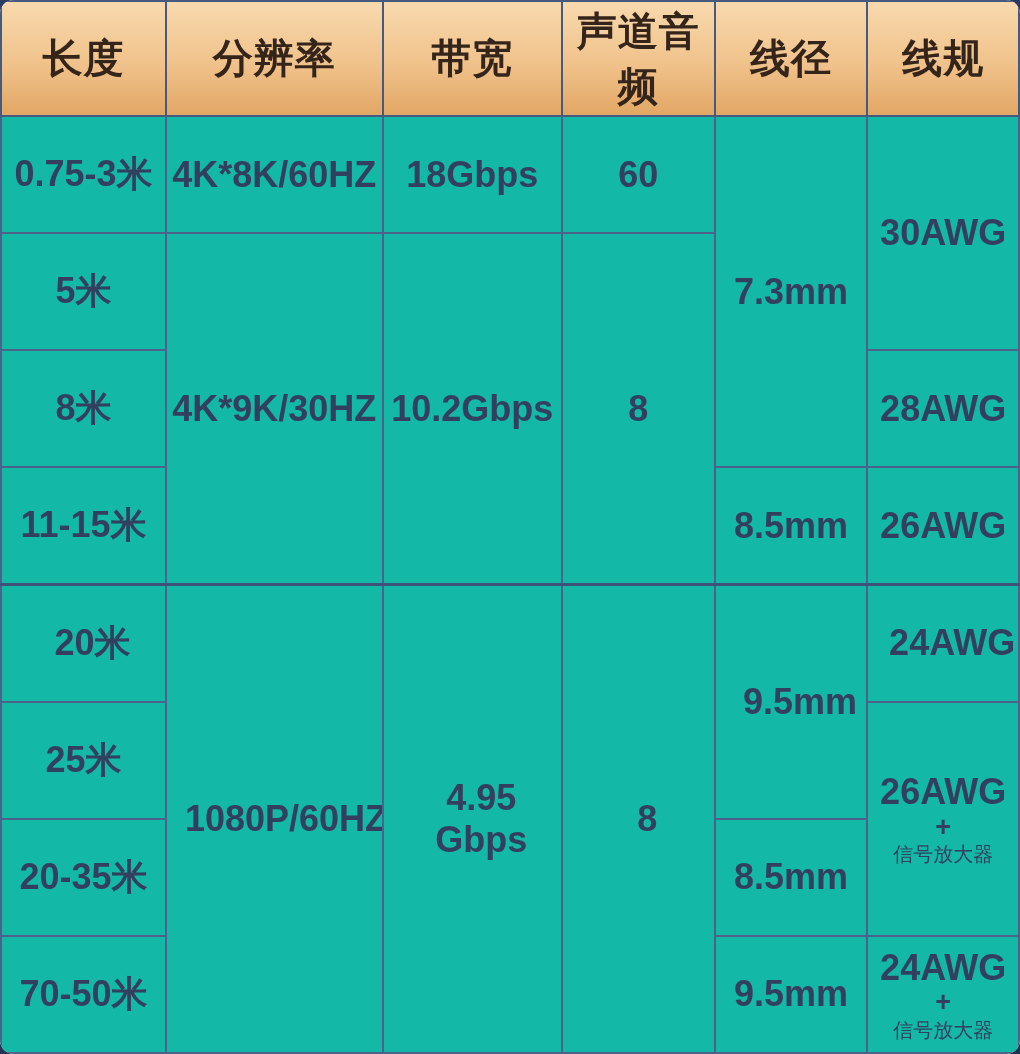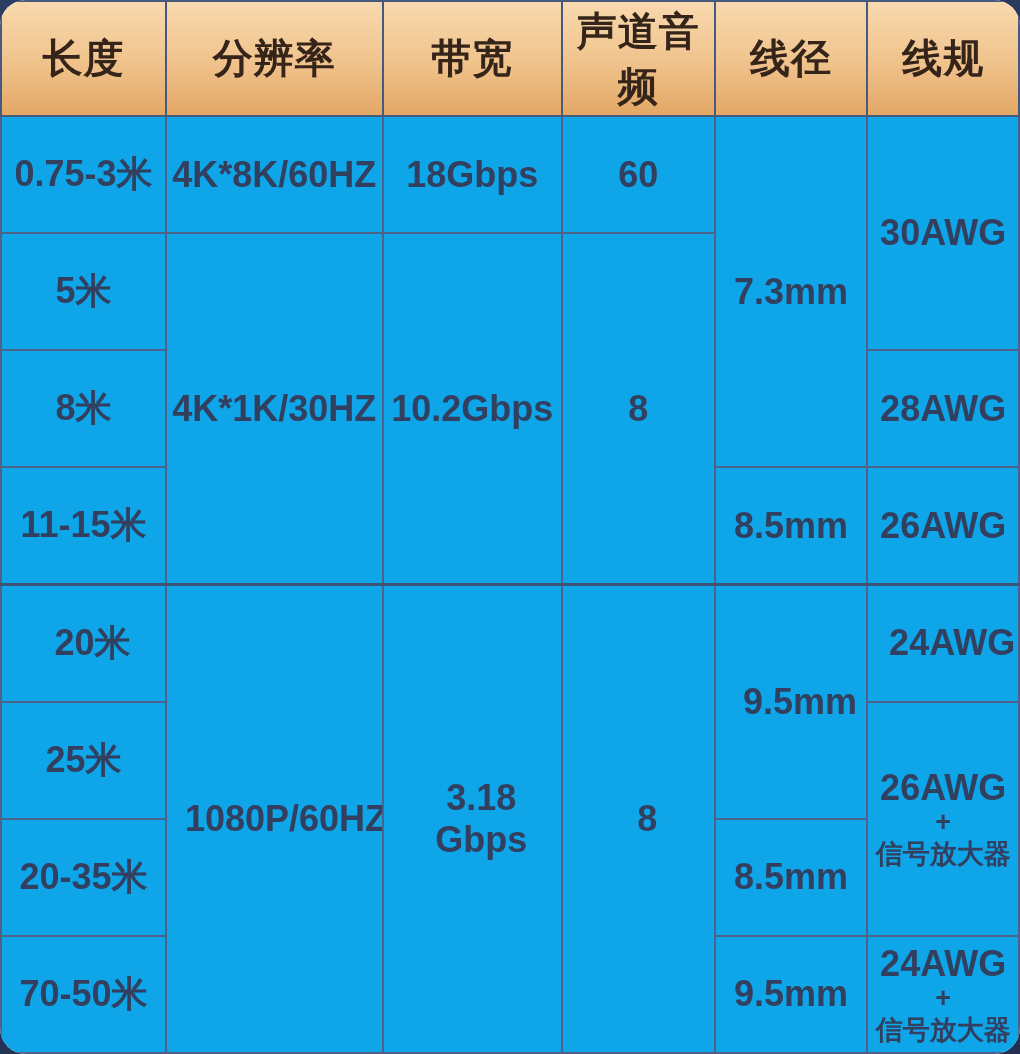--- a/index.html
+++ b/index.html
@@ -11,21 +11,21 @@
   .stage {
     position: relative;
     width: 1020px;
     height: 1054px;
     background: linear-gradient(160deg, #2c3d63 0%, #233150 100%);
     overflow: hidden;
   }
   .table-wrap {
     position: absolute;
     inset: 0;
-    border-radius: 26px;
+    border-radius: 14px;
     overflow: hidden;
     background: #f8f9fb;
   }
   table.spec {
     width: 100%;
     height: 100%;
     border-collapse: collapse;
     table-layout: fixed;
   }
   table.spec th, table.spec td {
@@ -41,31 +41,31 @@
     background: linear-gradient(180deg, #f8d9ae 0%, #f0c28b 55%, #e2a765 100%);
     color: #35241a;
     font-size: 40px;
     font-weight: 700;
     letter-spacing: 1px;
     border-color: #46597e;
   }
   
   table.spec tbody tr { height: 117px; }
   table.spec td {
-    background: #0ea5e9;
+    background: #14b8a6;
     color: #333f5e;
     font-size: 36px;
     font-weight: 700;
   }
   
   tr.section-start td { border-top: 3px solid #3f5378; padding-left: 18px; }
   
   .awg-main { display: block; font-size: 36px; font-weight: 700; line-height: 1.15; }
   .awg-plus { display: block; font-size: 27px; font-weight: 700; line-height: 1.1; }
-  .awg-sub  { display: block; font-size: 27px; font-weight: 700; line-height: 1.2; }
+  .awg-sub  { display: block; font-size: 20px; font-weight: 400; line-height: 1.2; }
 </style>
 </head>
 <body>
 
 <div class="stage">
   <div class="table-wrap">
     <table class="spec">
       <colgroup>
         <col style="width:16.2%">
         <col style="width:21.3%">
@@ -88,37 +88,37 @@
         <tr>
           <td>0.75-3米</td>
           <td>4K*8K/60HZ</td>
           <td>18Gbps</td>
           <td>60</td>
           <td rowspan="3">7.3mm</td>
           <td rowspan="2">30AWG</td>
         </tr>
         <tr>
           <td>5米</td>
-          <td rowspan="3">4K*1K/30HZ</td>
+          <td rowspan="3">4K*9K/30HZ</td>
           <td rowspan="3">10.2Gbps</td>
           <td rowspan="3">8</td>
         </tr>
         <tr>
           <td>8米</td>
           <td>28AWG</td>
         </tr>
         <tr>
           <td>11-15米</td>
           <td>8.5mm</td>
           <td>26AWG</td>
         </tr>
         <tr class="section-start">
           <td>20米</td>
           <td rowspan="4">1080P/60HZ</td>
-          <td rowspan="4">3.18 Gbps</td>
+          <td rowspan="4">4.95 Gbps</td>
           <td rowspan="4">8</td>
           <td rowspan="2">9.5mm</td>
           <td>24AWG</td>
         </tr>
         <tr>
           <td>25米</td>
           <td rowspan="2">
             <span class="awg-main">26AWG</span>
             <span class="awg-plus">+</span>
             <span class="awg-sub">信号放大器</span>

